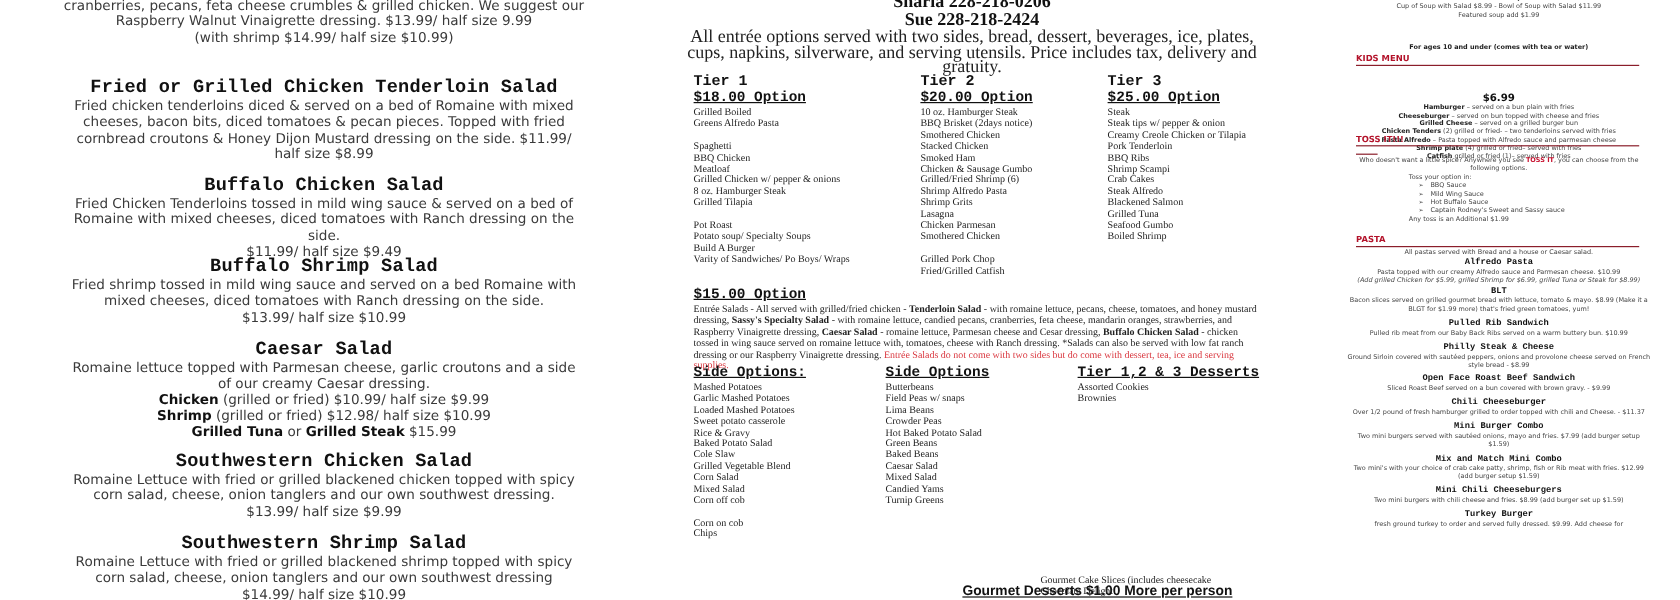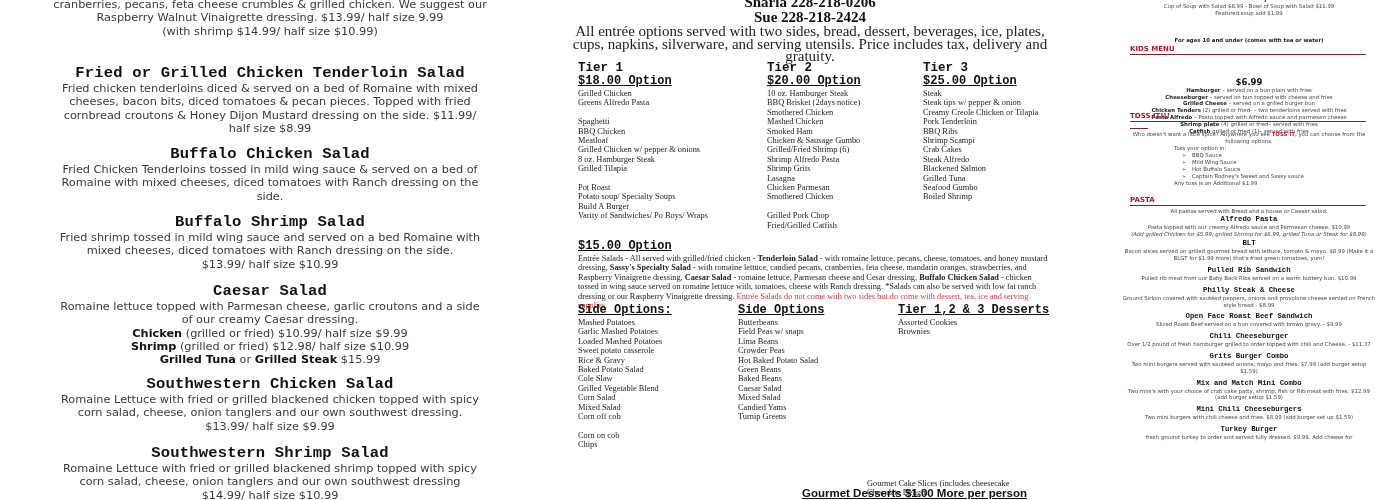--- a/index.html
+++ b/index.html
@@ -55,20 +55,21 @@
   </div>
 
   <div class="l-block" style="top:64px; left:60px; width:420px;">
     <div class="l-title">Fried or Grilled Chicken Tenderloin Salad</div>
     <div class="l-desc">Fried chicken tenderloins diced &amp; served on a bed of Romaine with mixed cheeses, bacon bits, diced tomatoes &amp; pecan pieces.  Topped with fried cornbread croutons &amp; Honey Dijon Mustard dressing on the side.  $11.99/ half size $8.99</div>
   </div>
 
   <div class="l-block" style="top:145px; left:55px; width:430px;">
     <div class="l-title">Buffalo Chicken Salad</div>
     <div class="l-desc">Fried Chicken Tenderloins tossed in mild wing sauce &amp; served on a bed of Romaine with mixed cheeses, diced tomatoes with Ranch dressing on the side.</div>
+    <div class="l-desc">$11.99/ half size $9.49</div>
   </div>
 
   <div class="l-block" style="top:213px; left:55px; width:430px;">
     <div class="l-title">Buffalo Shrimp Salad</div>
     <div class="l-desc">Fried shrimp tossed in mild wing sauce and served on a bed Romaine with mixed cheeses, diced tomatoes with Ranch dressing on the side.</div>
     <div class="l-desc">$13.99/ half size $10.99</div>
   </div>
 
   <div class="l-block" style="top:282px; left:60px; width:420px;">
     <div class="l-title">Caesar Salad</div>
@@ -93,21 +94,21 @@
   <div class="m-head" style="top:-5px;">
     <div class="m-contact">Sharla 228-218-0206</div>
     <div class="m-contact">Sue 228-218-2424</div>
     <div class="m-intro">All entrée options served with two sides, bread, dessert, beverages, ice, plates, cups, napkins, silverware, and serving utensils.  Price includes tax, delivery and gratuity.</div>
   </div>
 
   <div class="m-col" style="left:23px; top:62px; width:190px;">
     <div class="tier-label">Tier 1</div>
     <div class="opt-label">$18.00 Option</div>
     <div>
-      <div>Grilled Chicken</div>
+      <div>Grilled Boiled</div>
       <div>Greens Alfredo Pasta</div>
       <div class="gap"></div>
       <div>Spaghetti</div>
       <div>BBQ Chicken</div>
       <div>Meatloaf</div>
       <div>Grilled Chicken w/ pepper &amp; onions</div>
       <div>8 oz. Hamburger Steak</div>
       <div>Grilled Tilapia</div>
       <div class="gap"></div>
       <div>Pot Roast</div>
@@ -117,21 +118,21 @@
     </div>
   </div>
 
   <div class="m-col" style="left:212px; top:62px; width:150px;">
     <div class="tier-label">Tier 2</div>
     <div class="opt-label">$20.00 Option</div>
     <div>
       <div>10 oz. Hamburger Steak</div>
       <div>BBQ Brisket (2days notice)</div>
       <div>Smothered Chicken</div>
-      <div>Mashed Chicken</div>
+      <div>Stacked Chicken</div>
       <div>Smoked Ham</div>
       <div>Chicken &amp; Sausage Gumbo</div>
       <div>Grilled/Fried Shrimp (6)</div>
       <div>Shrimp Alfredo Pasta</div>
       <div>Shrimp Grits</div>
       <div>Lasagna</div>
       <div>Chicken Parmesan</div>
       <div>Smothered Chicken</div>
       <div class="gap"></div>
       <div>Grilled Pork Chop</div>
@@ -261,21 +262,21 @@
 
     <div class="r-item-title" style="margin-top:4px;">Philly Steak &amp; Cheese</div>
     <div class="r-small">Ground Sirloin covered with sautéed peppers, onions and provolone cheese served on French style bread - $8.99</div>
 
     <div class="r-item-title" style="margin-top:4px;">Open Face Roast Beef Sandwich</div>
     <div class="r-small">Sliced Roast Beef served on a bun covered with brown gravy. - $9.99</div>
 
     <div class="r-item-title" style="margin-top:4px;">Chili Cheeseburger</div>
     <div class="r-small">Over 1/2 pound of fresh hamburger grilled to order topped with chili and Cheese. - $11.37</div>
 
-    <div class="r-item-title" style="margin-top:4px;">Grits Burger Combo</div>
+    <div class="r-item-title" style="margin-top:4px;">Mini Burger Combo</div>
     <div class="r-small">Two mini burgers served with sautéed onions, mayo and fries.  $7.99 (add burger setup $1.59)</div>
 
     <div class="r-item-title" style="margin-top:4px;">Mix and Match Mini Combo</div>
     <div class="r-small">Two mini's with your choice of crab cake patty, shrimp, fish or Rib meat with fries.  $12.99 (add burger setup $1.59)</div>
 
     <div class="r-item-title" style="margin-top:4px;">Mini Chili Cheeseburgers</div>
     <div class="r-small">Two mini burgers with chili cheese and fries.   $8.99 (add burger set up $1.59)</div>
 
     <div class="r-item-title" style="margin-top:4px;">Turkey Burger</div>
     <div class="r-small">fresh ground turkey to order and served fully dressed.  $9.99.   Add cheese for</div>

